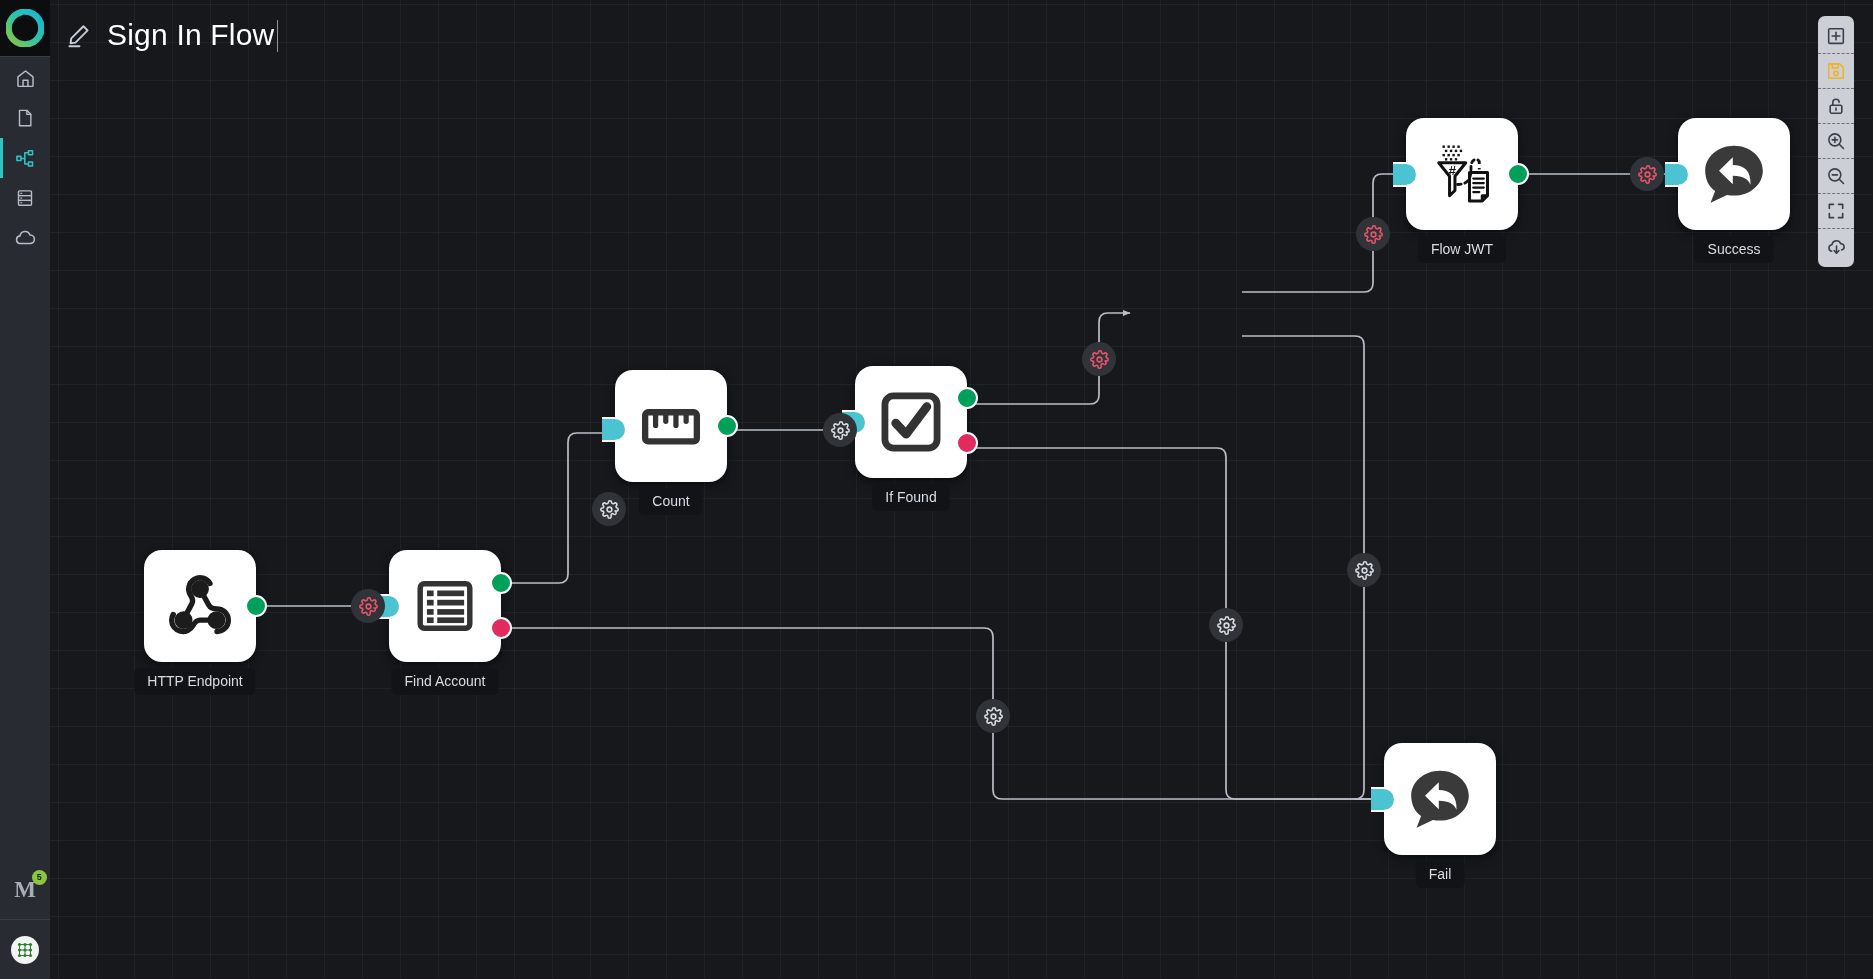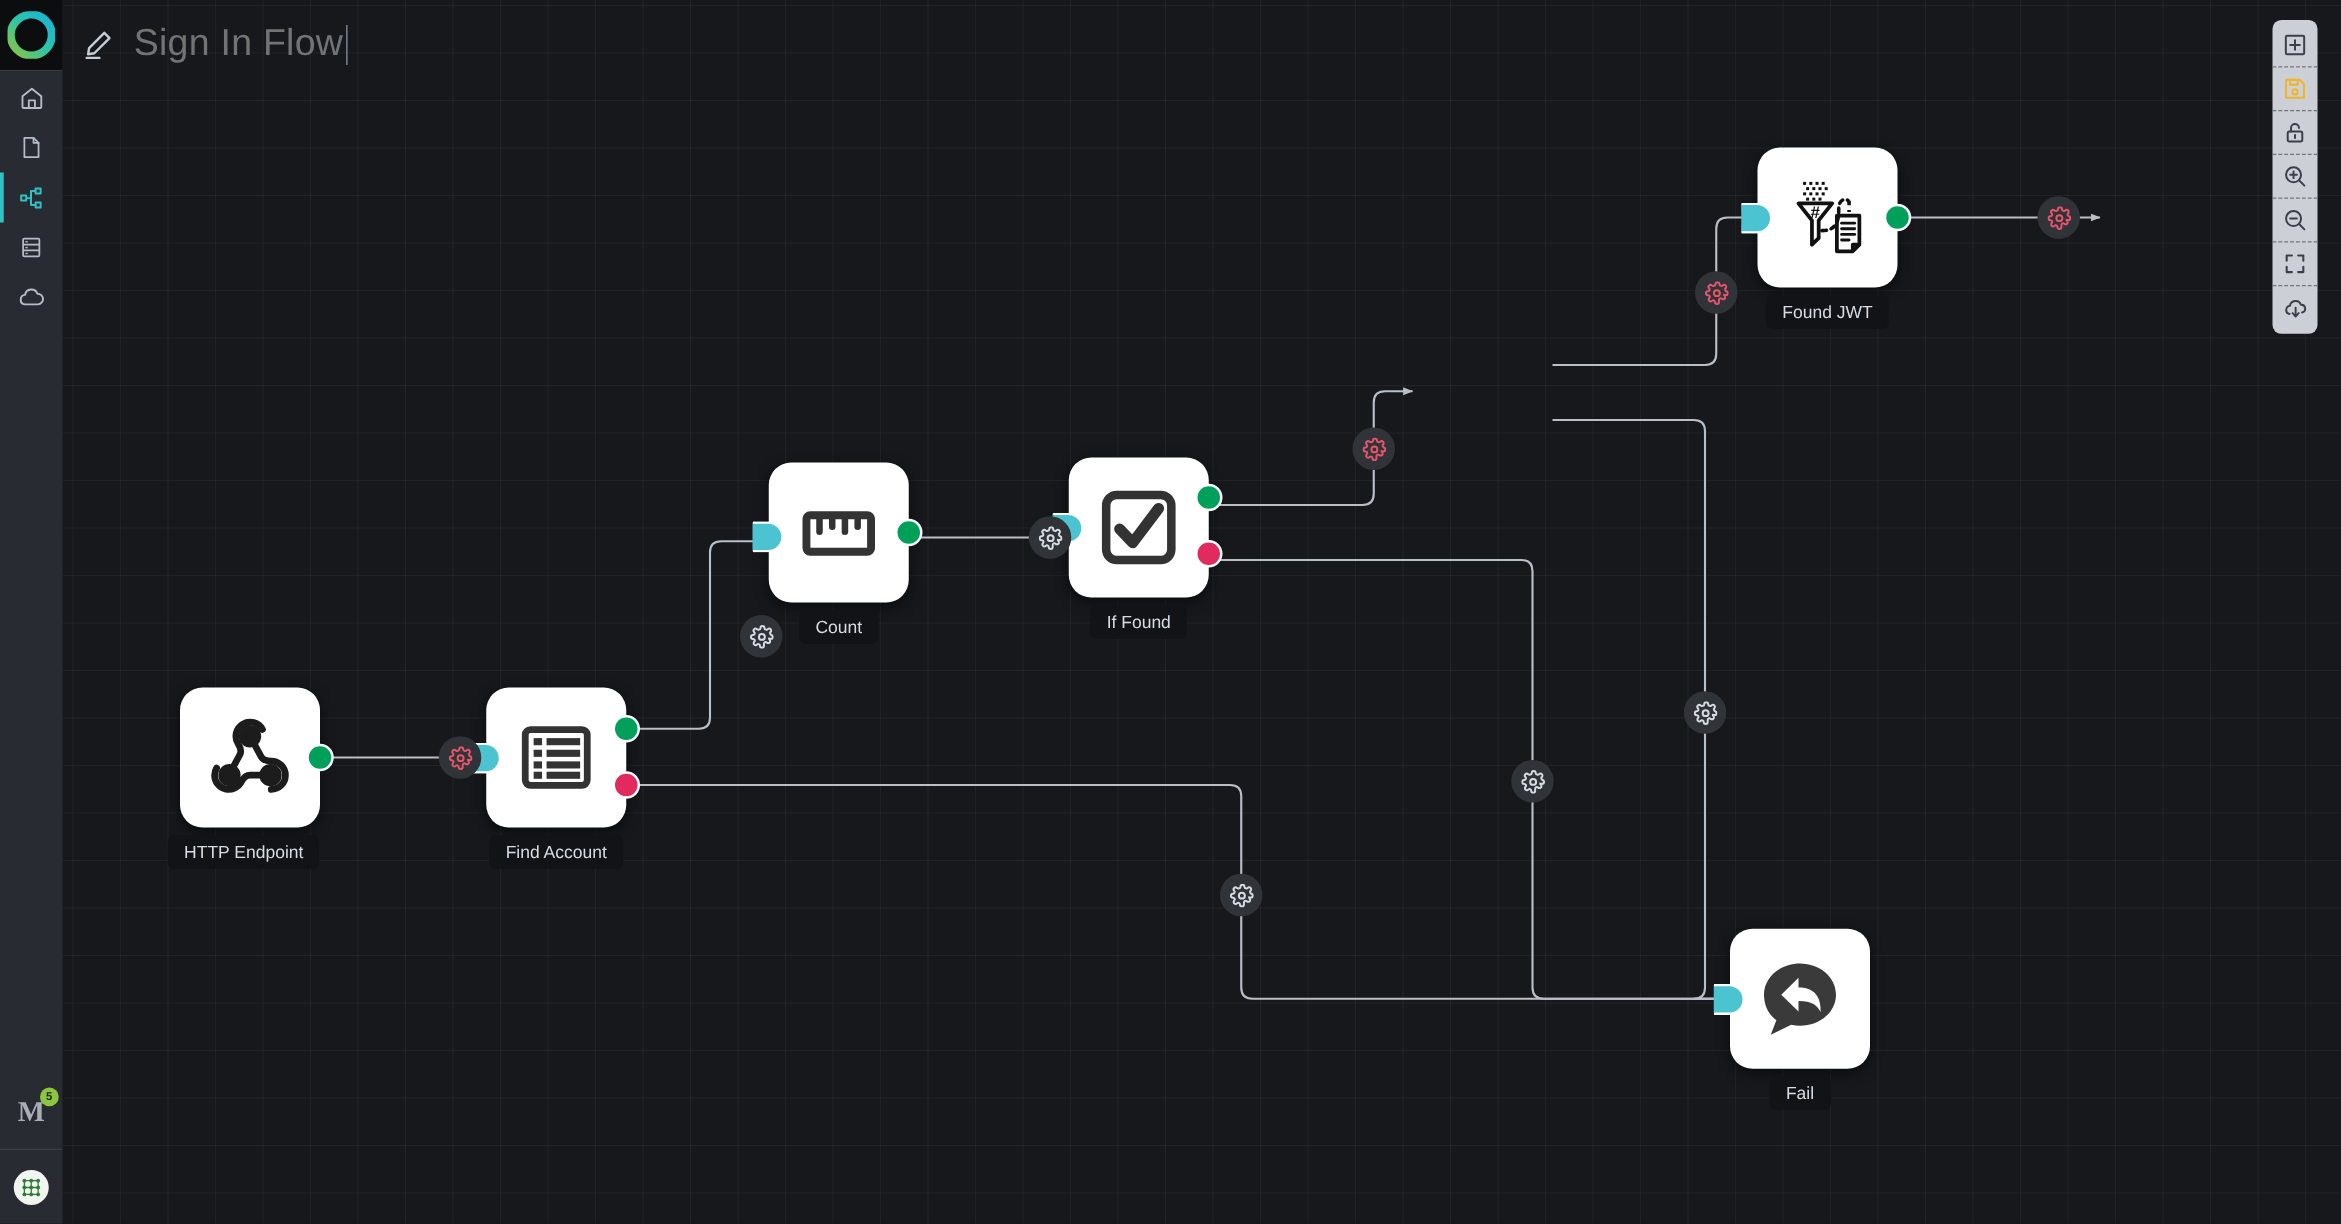--- a/index.html
+++ b/index.html
@@ -68,21 +68,21 @@
     overflow: hidden;
   }
 
   
   #title-bar {
     position: absolute; left: 66px; top: 14px; height: 42px;
     display: flex; align-items: center; gap: 14px; z-index: 20;
   }
   #pencil-icon { display: block; }
   #flow-title {
-    font-size: 30px; color: #737373; font-family: "Liberation Sans", sans-serif;
+    font-size: 30px; color: #ffffff; font-family: "Liberation Sans", sans-serif;
     letter-spacing: 0.2px; white-space: nowrap; position: relative;
   }
   #flow-title::after {
     content: ""; position: absolute; right: -4px; top: 2px;
     width: 1px; height: 32px; background: #8b95a3;
   }
 
   
   #toolbar {
     position: absolute; right: 19px; top: 16px; width: 36px;
@@ -328,23 +328,33 @@
           <g stroke="#111" stroke-width="1.5" stroke-linecap="round">
             <line x1="31.5" y1="27" x2="38.5" y2="27"></line>
             <line x1="31.5" y1="30" x2="38.5" y2="30"></line>
             <line x1="31.5" y1="33" x2="38.5" y2="33"></line>
             <line x1="31.5" y1="36" x2="35.5" y2="36"></line>
           </g>
         </svg>
         <span class="port in-cyan" style="left:-13px; top:44px;"></span>
         <span class="port out-green" style="right:-11px; top:45px;"></span>
       </div>
-      <div class="node-label">Found JWT</div>
-    </div>
-
+      <div class="node-label">Flow JWT</div>
+    </div>
+
+    <div class="node" style="left:1628px; top:118px;">
+      <div class="node-box">
+        <svg width="72" height="72" viewBox="0 0 24 24">
+          <path d="M21.6 10.9c0 4.6-4.3 8.3-9.6 8.3-0.8 0-1.6-0.08-2.35-0.24L4.2 21.6l1.5-3.9C3.6 16.2 2.4 13.7 2.4 10.9 2.4 6.3 6.7 2.6 12 2.6s9.6 3.7 9.6 8.3z" fill="#3a3a3a"></path>
+          <path d="M11.6 6.4 L7.0 10.9 L11.6 15.4 V12.6 c3.6 0 5.1 1.2 5.9 3.0 0.2-4.5-2.0-6.6-5.9-6.6 Z" fill="#ffffff"></path>
+        </svg>
+        <span class="port in-cyan" style="left:-13px; top:44px;"></span>
+      </div>
+      <div class="node-label">Success</div>
+    </div>
 
     <div class="node" style="left:1334px; top:743px;">
       <div class="node-box">
         <svg width="72" height="72" viewBox="0 0 24 24">
           <path d="M21.6 10.9c0 4.6-4.3 8.3-9.6 8.3-0.8 0-1.6-0.08-2.35-0.24L4.2 21.6l1.5-3.9C3.6 16.2 2.4 13.7 2.4 10.9 2.4 6.3 6.7 2.6 12 2.6s9.6 3.7 9.6 8.3z" fill="#3a3a3a"></path>
           <path d="M11.6 6.4 L7.0 10.9 L11.6 15.4 V12.6 c3.6 0 5.1 1.2 5.9 3.0 0.2-4.5-2.0-6.6-5.9-6.6 Z" fill="#ffffff"></path>
         </svg>
         <span class="port in-cyan" style="left:-13px; top:44px;"></span>
       </div>
       <div class="node-label">Fail</div>

